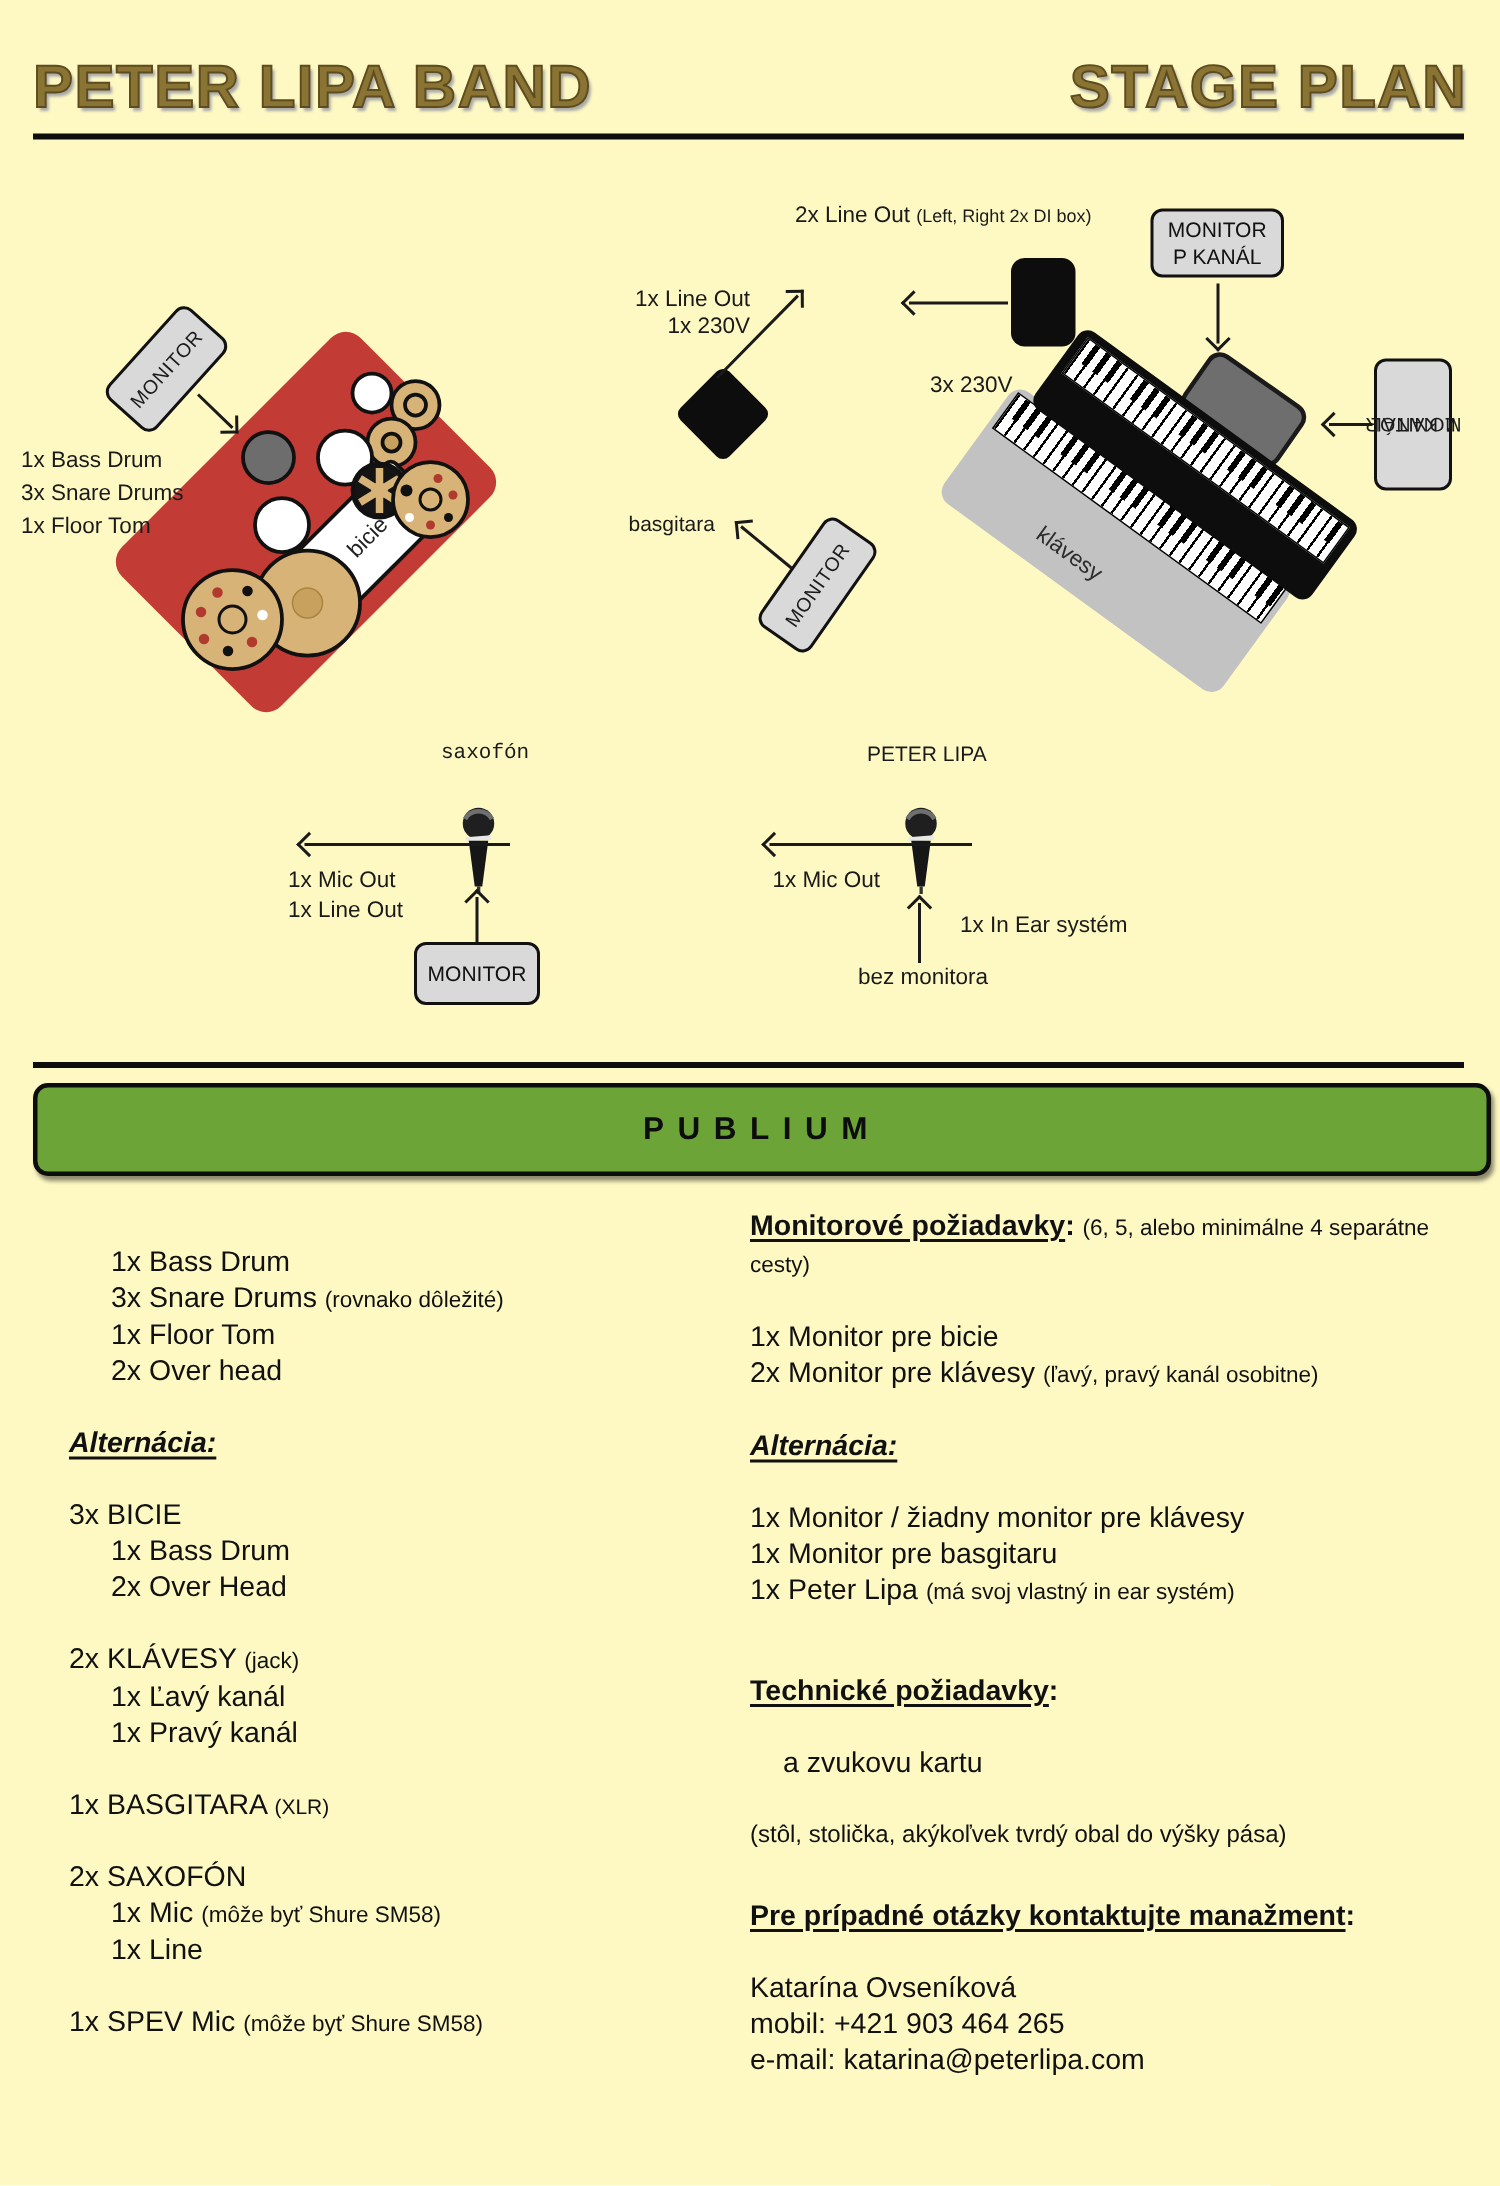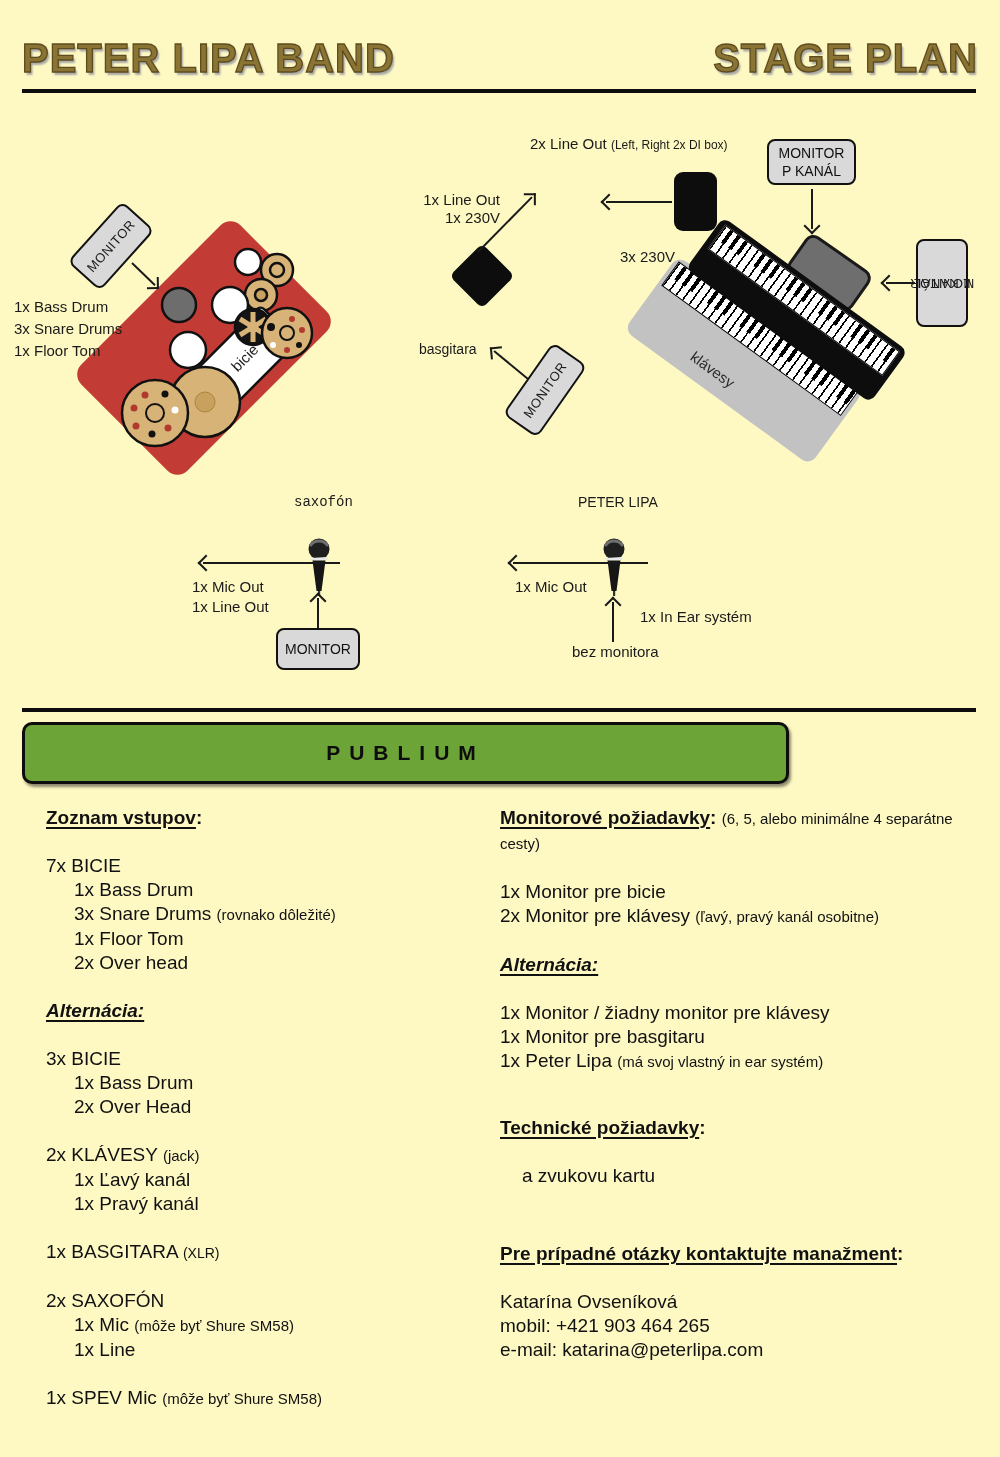--- a/index.html
+++ b/index.html
@@ -54,21 +54,21 @@
               font-size:15px; color:#2b2b2b; }
 
   .monitor-dark { position:absolute; left:790px; top:154px; width:78px; height:48px;
                   background:#6e6e6e; border:3px solid #1a1a1a; border-radius:10px; transform:rotate(35deg); }
   .diamond { position:absolute; left:459px; top:158px; width:46px; height:46px; background:#0d0d0d;
              border-radius:6px; transform:rotate(45deg); }
 
   .mic { position:absolute; width:26px; height:60px; }
 
   
-  .publium { position:absolute; left:22px; top:722px; width:767px; height:62px;
+  .publium { position:absolute; left:22px; top:722px; width:972px; height:62px;
              background:#6ca437; border:3px solid #0d0d0d; border-radius:10px;
              box-shadow:2px 3px 3px rgba(0,0,0,0.45);
              display:flex; align-items:center; justify-content:center; }
   .publium span { font-size:21px; font-weight:bold; letter-spacing:9px; color:#0d0d0d; }
 
   
   .col { position:absolute; top:806px; font-size:19px; line-height:24px; color:#111; }
   .col-left  { left:46px;  width:440px; }
   .col-right { left:500px; width:480px; }
   .col p { margin:0; }
@@ -240,23 +240,21 @@
     <div class="dlabel" style="left:640px;top:513px;">1x In Ear systém</div>
     <div class="dlabel" style="left:572px;top:548px;">bez monitora</div>
   </div>
 
   <div class="hrule rule-mid"></div>
   <div class="publium">
     <span>PUBLIUM</span>
   </div>
 
   <div class="col col-left">
-    <p class="h"><span class="ul">Zoznam vstupov</span><span>:</span></p>
-    <div class="gap"></div>
-    <p>7x BICIE</p>
+    <div class="gap"></div>
     <p class="sub">1x Bass Drum</p>
     <p class="sub"><span>3x Snare Drums </span><span class="note">(rovnako dôležité)</span></p>
     <p class="sub">1x Floor Tom</p>
     <p class="sub">2x Over head</p>
     <div class="gap"></div>
     <p class="h-italic"><span class="ul" style="text-decoration:underline;text-decoration-thickness:2px;text-underline-offset:3px;">Alternácia:</span></p>
     <div class="gap"></div>
     <p>3x BICIE</p>
     <p class="sub">1x Bass Drum</p>
     <p class="sub">2x Over Head</p>
@@ -283,20 +281,21 @@
     <p class="h-italic"><span style="text-decoration:underline;text-decoration-thickness:2px;text-underline-offset:3px;">Alternácia:</span></p>
     <div class="gap"></div>
     <p>1x Monitor / žiadny monitor pre klávesy</p>
     <p>1x Monitor pre basgitaru</p>
     <p><span>1x Peter Lipa </span><span class="note">(má svoj vlastný in ear systém)</span></p>
     <div class="gap2"></div>
     <p class="h"><span class="ul">Technické požiadavky</span><span>:</span></p>
     <div class="gap"></div>
     <p style="padding-left:22px;">a zvukovu kartu</p>
     <div class="gap"></div>
+    <p class="small-line">(stôl, stolička, akýkoľvek tvrdý obal do výšky pása)</p>
     <div class="gap3"></div>
     <p class="h"><span class="ul">Pre prípadné otázky kontaktujte manažment</span><span>:</span></p>
     <div class="gap"></div>
     <p>Katarína Ovseníková</p>
     <p>mobil: +421 903 464 265</p>
     <p>e-mail: katarina@peterlipa.com</p>
   </div>
 
 </div>
 

